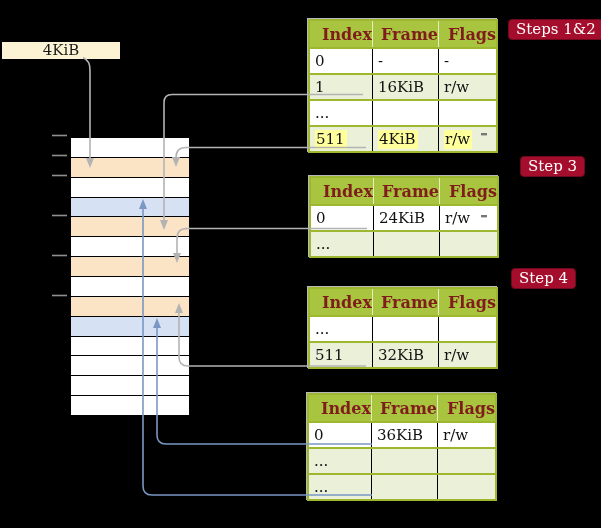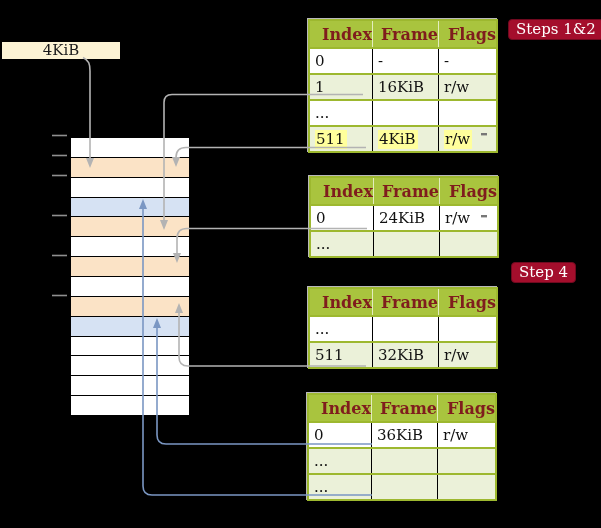--- a/index.html
+++ b/index.html
@@ -18,21 +18,21 @@
 
   
   .badge {
     position:absolute; background:var(--badge-red,#a40e2c); color:#fff;
     font-size:15px; line-height:16px; padding:1px 7px 2px;
     border-radius:4px; border:1px solid #70091f; white-space:nowrap;
   }
   #badge-step0  { left:189px; top:40px; }
   #badge-steps12{ left:508px; top:19px; }
   #badge-step3  { left:520px; top:156px; }
-  #badge-step4  { left:511px; top:262px; }
+  #badge-step4  { left:511px; top:268px; }
 
   
   .memcol {
     position:absolute; left:70px; top:137px; width:120px; height:279px;
     box-sizing:border-box; border:1.5px solid #000;
     display:flex; flex-direction:column;
   }
   .mrow { flex:1 1 0; border-bottom:1.5px solid #000; box-sizing:border-box; }
   .mrow:last-child { border-bottom:none; }
   .mrow.white  { background:#ffffff; }
@@ -75,20 +75,21 @@
   .stub  { fill:#777; }
 </style>
 </head>
 <body>
 
 <div class="stage">
 
   <div class="size-box">4KiB</div>
 
   <div class="badge" id="badge-steps12">Steps 1&amp;2</div>
+  <div class="badge" id="badge-step3">Step 3</div>
   <div class="badge" id="badge-step4">Step 4</div>
 
   <div class="memcol">
     <div class="mrow white"></div>
     <div class="mrow orange"></div>
     <div class="mrow white"></div>
     <div class="mrow blue"></div>
     <div class="mrow orange"></div>
     <div class="mrow white"></div>
     <div class="mrow orange"></div>

